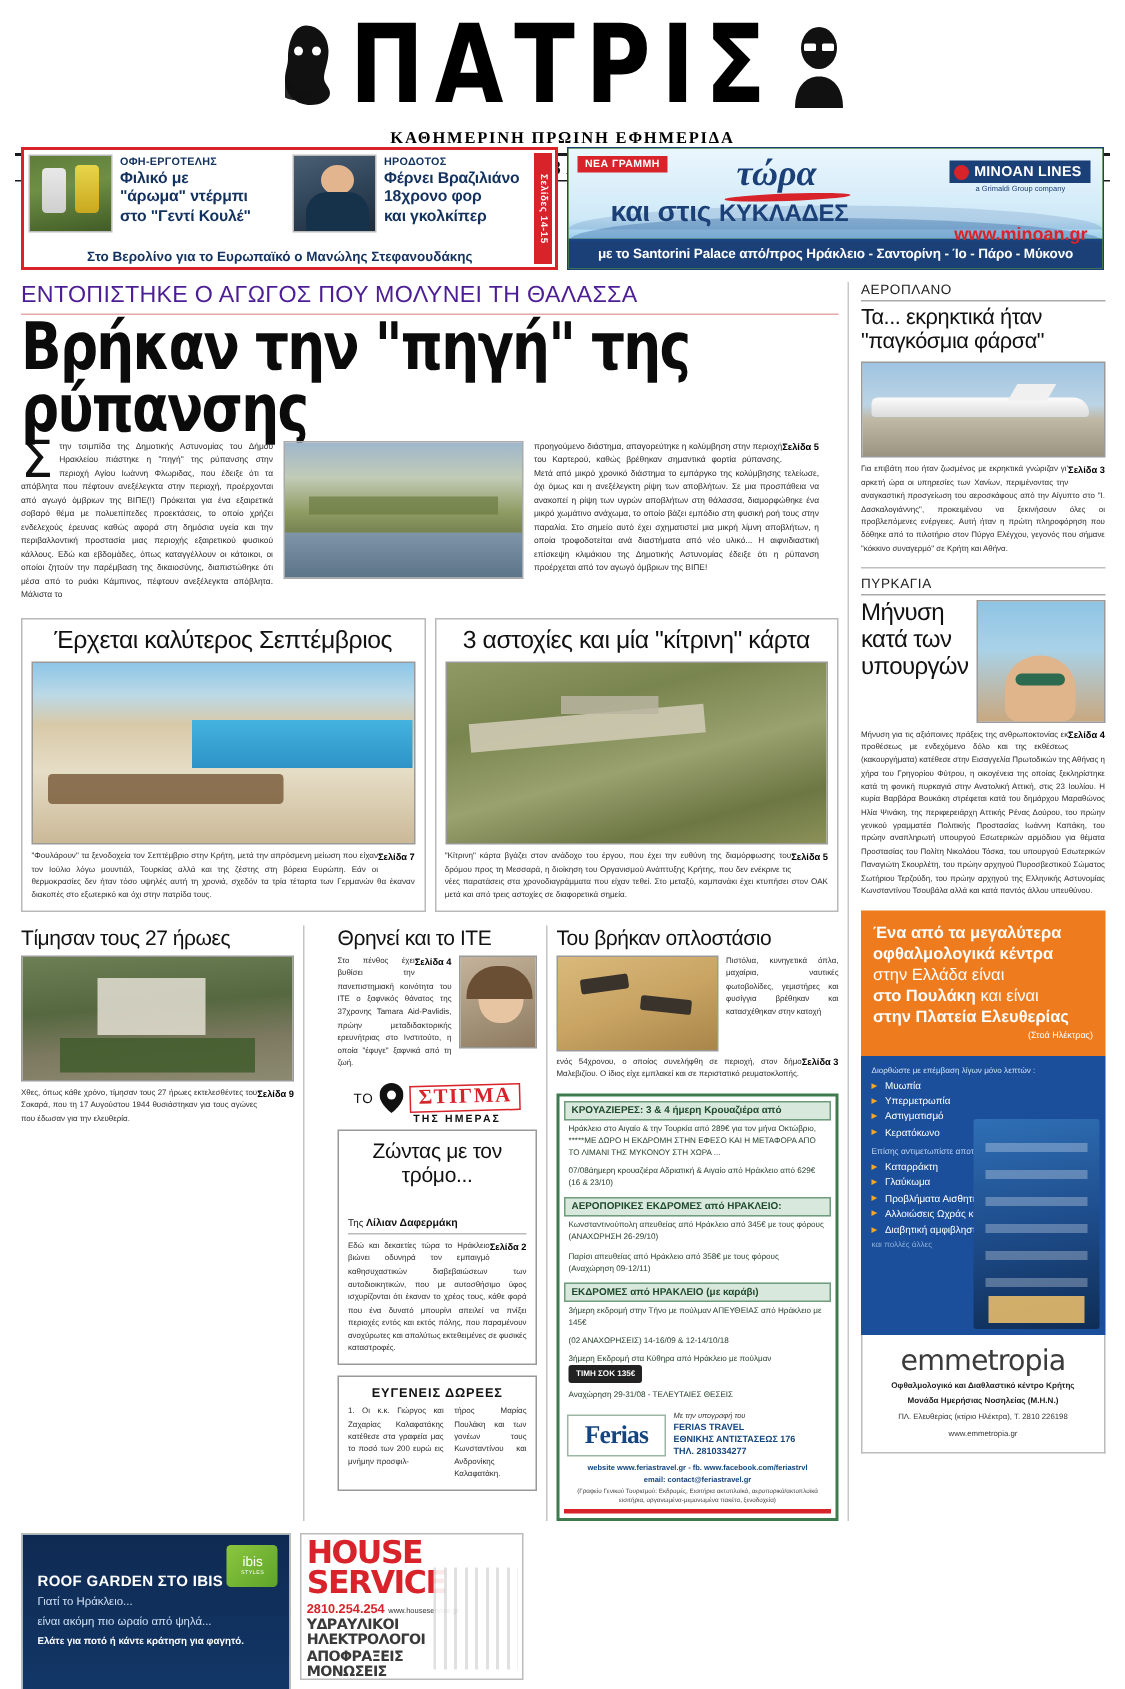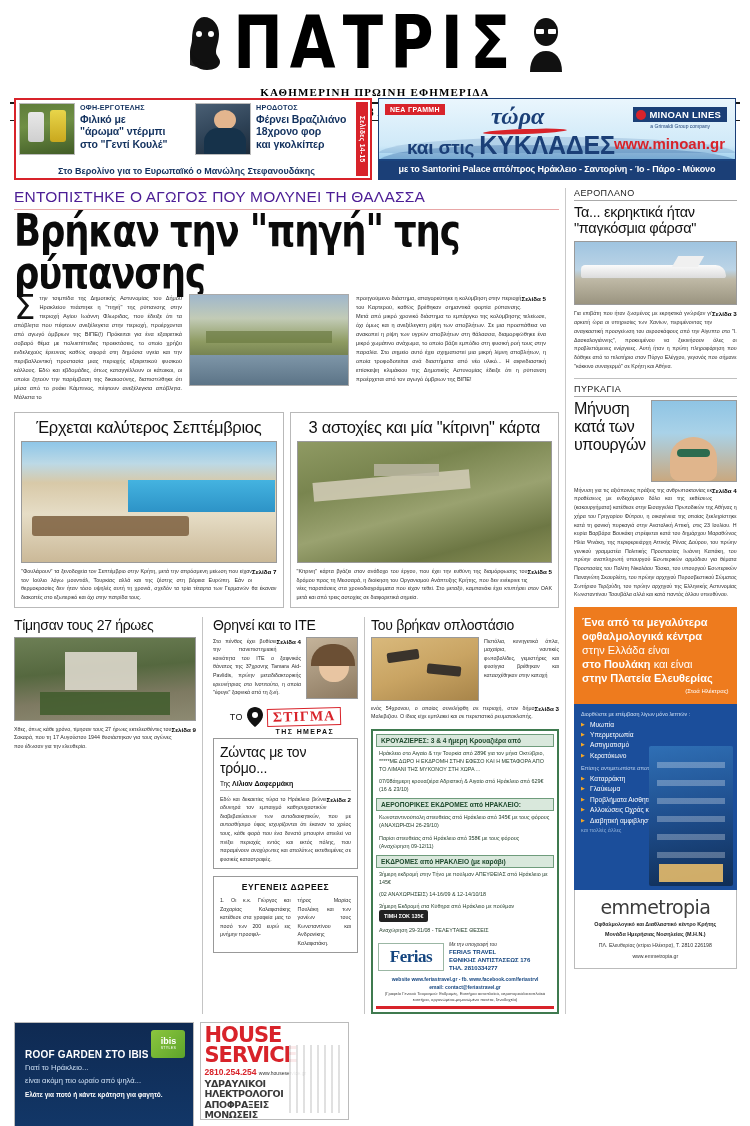--- a/index.html
+++ b/index.html
@@ -93,29 +93,29 @@
   .nea-grammi {
     position: absolute; left: 6px; top: 5px; background: #d8232a; color: #fff;
     font-size: 7px; font-weight: 700; padding: 2px 5px; letter-spacing: .3px; z-index: 3;
   }
   .tora { position: absolute; left: 112px; top: 4px; font-family: "Liberation Serif", serif;
     font-style: italic; font-size: 24px; font-weight: 700; color: #1b3f77; z-index: 3; }
   .tora-underline { position: absolute; left: 104px; top: 30px; width: 84px; height: 5px; z-index: 2;
     background: #d8232a; border-radius: 50%; transform: rotate(-2deg); }
   .kyklades { position: absolute; left: 28px; top: 32px; font-size: 19px; font-weight: 700;
     color: #1b3f77; z-index: 3; letter-spacing: -.2px; }
-  .kyklades b { font-size: 25px; }
+  .kyklades b { font-size: 16px; }
   .minoan-logo { position: absolute; right: 8px; top: 8px; z-index: 4; text-align: center; }
   .ml-box { background:#1b3f77; color:#fff; font-size: 9.5px; font-weight:700; padding: 2px 6px 2px 16px;
     position: relative; letter-spacing: .2px; }
   .ml-box::before { content:""; position:absolute; left:3px; top:3px; width:10px; height:10px;
     background:#d8232a; border-radius: 50%; }
   .ml-sub { font-size: 5px; color: #1b3f77; margin-top: 1px; }
-  .minoan-url { position: absolute; right: 10px; top: 36px; z-index: 4;
-    color: #d8232a; font-size: 15px; font-weight: 700; }
+  .minoan-url { position: absolute; right: 10px; top: 50px; z-index: 4;
+    color: #d8232a; font-size: 12px; font-weight: 700; }
   .minoan-bottom {
     height: 20px; background: #1b3f77; color: #fff; display: flex; align-items: center;
     justify-content: center; font-size: 9px; font-weight: 700; letter-spacing: -.1px;
   }
 
   
   .content { display: flex; gap: 6px; margin: 8px 14px 0 14px; }
   .col-main { width: 545px; }
   .col-right { width: 175px; border-left: 1px solid #c9c9c9; padding-left: 8px; }
 
@@ -156,21 +156,21 @@
   .photo-road { background: linear-gradient(165deg,#8f9a63 0%,#79854f 28%,#9aa270 55%,#6d7744 80%,#8b9158 100%); }
   .photo-road::before { content:""; position:absolute; left:6%; top:28%; width:62%; height:16%;
     background:#cfcab4; transform: rotate(-5deg); opacity:.9; }
   .photo-road::after { content:""; position:absolute; left:30%; top:18%; width:26%; height:10%;
     background:#b9b5a0; opacity:.85; }
   .feat-caption { font-size: 5.4px; line-height: 1.6; margin-top: 4px; text-align: justify; color:#2b2b2b; }
 
   
   .row3 { display: flex; gap: 6px; margin-top: 9px; }
   .a1 { width: 182px; }
-  .a2 { width: 156px; border-left: 1px solid #c4c4c4; padding-left: 10px; }
+  .a2 { width: 156px; border-left: 1px solid #c4c4c4; padding-left: 22px; }
   .a3 { width: 195px; border-left: 1px solid #c4c4c4; padding-left: 6px; }
   .sm-title { font-size: 14px; letter-spacing: -.3px; color:#111; margin-bottom: 4px; }
   .sm-photo { width: 100%; height: 84px; border: 1px solid #9a9a9a; position: relative; overflow: hidden; }
   .photo-memorial { background: linear-gradient(175deg,#6d7f55 0%,#55683f 40%,#7e7a62 70%,#8d8a72 100%); }
   .photo-memorial::before { content:""; position:absolute; left:28%; top:18%; width:40%; height:46%;
     background:#ddd8cc; opacity:.9; }
   .photo-memorial::after { content:""; position:absolute; left:14%; top:66%; width:72%; height:28%;
     background:#3f5c2c; opacity:.85; }
   .sm-cap { font-size: 5.3px; line-height: 1.6; margin-top: 4px; text-align: justify; color:#2b2b2b; }
   .a2-flex { display: flex; gap: 5px; }
@@ -196,21 +196,21 @@
   .stigma-head { display: flex; align-items: center; gap: 4px; justify-content: center; }
   .st-to { font-size: 9px; color:#111; letter-spacing:.5px; }
   .pin-icon { width: 16px; height: 20px; }
   .stigma-word {
     border: 1.5px solid #d8232a; color: #d8232a; font-weight: 700; font-size: 14px;
     padding: 0 5px; letter-spacing: 1px; transform: rotate(-1.5deg);
     font-family: "Liberation Serif", serif;
   }
   .stigma-sub { text-align: right; font-size: 7px; letter-spacing: 1.4px; font-weight:700; margin: 1px 24px 0 0; }
   .stigma-box { border: 1px solid #999; margin-top: 3px; padding: 5px 6px; }
-  .stigma-title { font-size: 14px; letter-spacing:-.2px; margin-bottom: 4px; }
+  .stigma-title { font-size: 14px; text-align: center; letter-spacing:-.2px; margin-bottom: 21px; }
   .stigma-author { font-size: 6.5px; border-bottom: 1px solid #bbb; padding-bottom: 3px; margin-bottom: 4px; }
   .stigma-author b { font-size: 7px; }
   .stigma-text { font-size: 5.3px; line-height: 1.62; text-align: justify; color:#2b2b2b; }
 
   
   .don-box { border: 1px solid #999; margin-top: 7px; padding: 5px 6px; }
   .don-title { text-align:center; font-size: 8.5px; font-weight: 700; letter-spacing: .6px; margin-bottom: 4px; }
   .don-cols { display: flex; gap: 7px; font-size: 5.3px; line-height: 1.6; text-align: justify; color:#2b2b2b; }
 
   
@@ -258,21 +258,21 @@
   .emm-l1 { font-size: 5.4px; font-weight: 700; margin-top: 3px; line-height:1.45; color:#222; }
   .emm-l2 { font-size: 5.2px; margin-top: 3px; line-height:1.5; color:#333; }
 
   
   .bottom { display: flex; gap: 6px; margin: 8px 14px 0 14px; }
   .ibis { width: 182px; border: 1px solid #bbb; position: relative; height: 232px; overflow: hidden; }
   .ibis-top { height: 108px; background: linear-gradient(180deg,#0f2a52 0%,#123768 100%); position: relative; padding: 26px 10px 0 10px; }
   .ibis-logo { position: absolute; right: 8px; top: 7px; width: 34px; height: 28px;
     background: linear-gradient(135deg,#8cc63f,#5da42a); border-radius: 3px;
     display:flex; align-items:center; justify-content:center; flex-direction: column; }
-  .ibis-logo .t { color:#fff; font-size: 9px; font-weight: 700; line-height:1; }
+  .ibis-logo .t { color:#fff; font-size: 9px; font-weight: 400; line-height:1; }
   .ibis-logo .s { color:#fff; font-size: 3.6px; letter-spacing:.3px; }
   .ibis-h { color:#fff; font-size: 10px; font-weight: 700; letter-spacing:.2px; }
   .ibis-s1 { color:#cfe0f4; font-size: 7.6px; margin-top: 3px; line-height:1.35; }
   .ibis-s2 { color:#fff; font-size: 6.5px; font-weight: 700; margin-top: 5px; }
 
   .house { width: 150px; }
   .house-ad { border: 1px solid #bbb; height: 98px; background:#fff; position: relative; overflow: hidden; padding: 3px; }
   .hs-title { font-family: "DejaVu Sans", sans-serif; font-weight: 700; color:#d8232a;
     font-size: 21px; letter-spacing: -1px; line-height: .95; }
   .hs-phone { color:#d8232a; font-size: 8.5px; font-weight: 700; margin-top:1px; }

